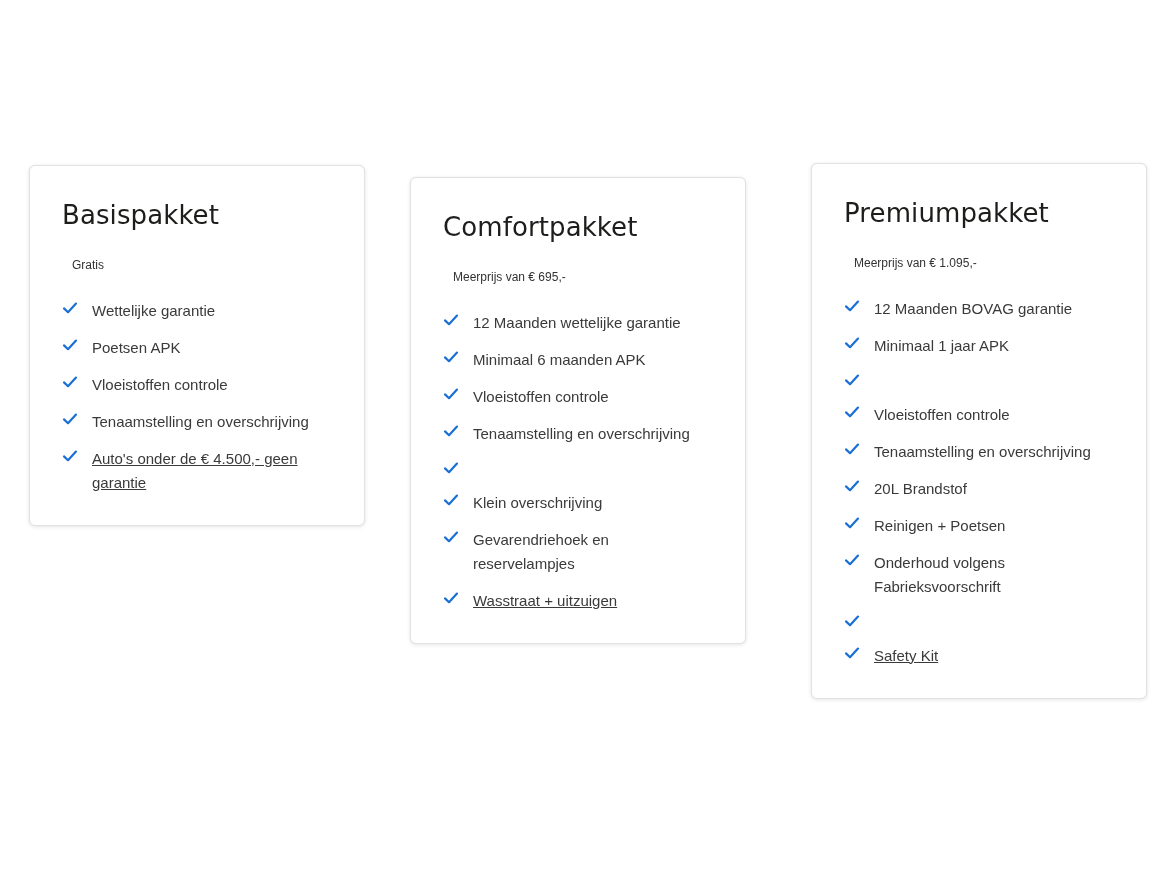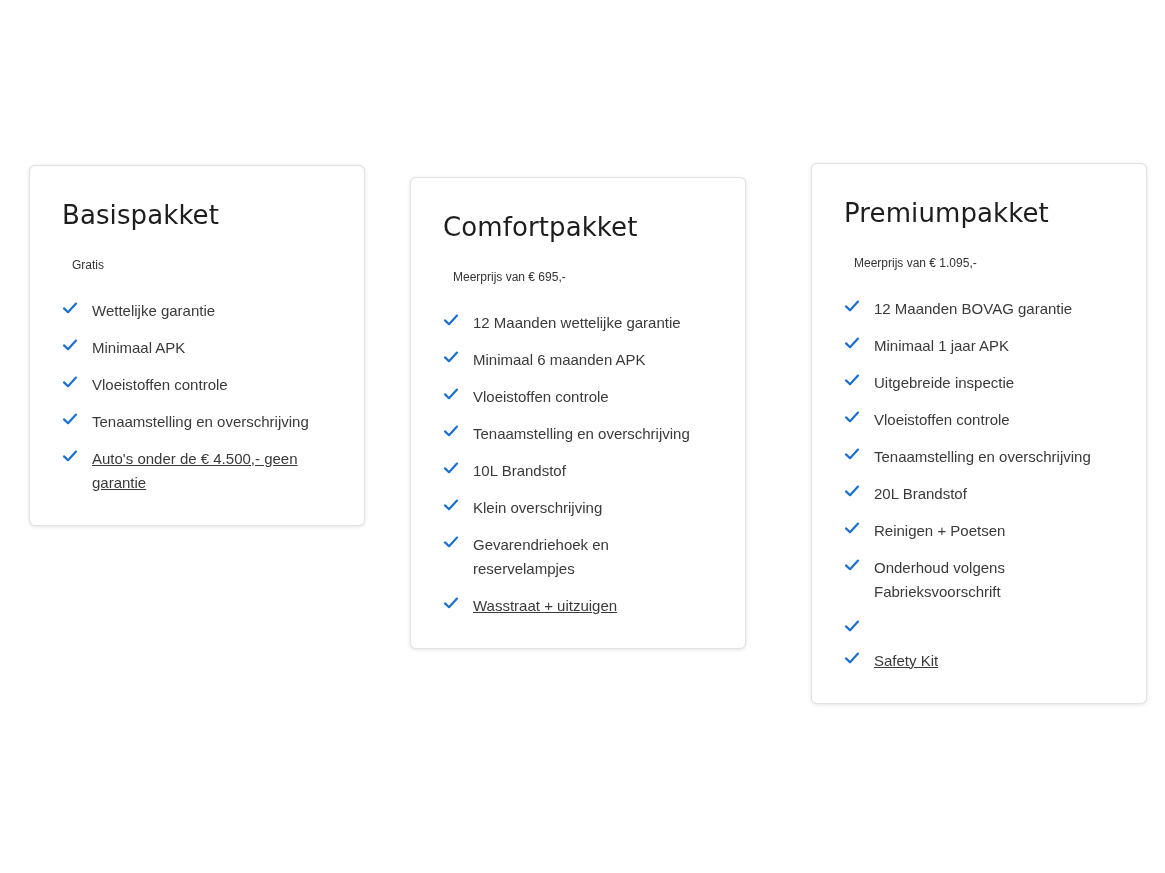--- a/index.html
+++ b/index.html
@@ -97,21 +97,21 @@
             </svg>
         </span>
         <span class="feature-text">Wettelijke garantie</span>
       </li>
       <li class="feature-item">
         <span class="check-icon">
           <svg width="16" height="16" viewBox="0 0 16 16" aria-hidden="true">
               <path d="M2 8.4 L6 12.2 L14 3.6" fill="none" stroke="#1a6fd4" stroke-width="2.2" stroke-linecap="round" stroke-linejoin="round"></path>
             </svg>
         </span>
-        <span class="feature-text">Minimaal APK</span>
+        <span class="feature-text">Poetsen APK</span>
       </li>
       <li class="feature-item">
         <span class="check-icon">
           <svg width="16" height="16" viewBox="0 0 16 16" aria-hidden="true">
               <path d="M2 8.4 L6 12.2 L14 3.6" fill="none" stroke="#1a6fd4" stroke-width="2.2" stroke-linecap="round" stroke-linejoin="round"></path>
             </svg>
         </span>
         <span class="feature-text">Vloeistoffen controle</span>
       </li>
       <li class="feature-item">
@@ -168,21 +168,20 @@
             </svg>
         </span>
         <span class="feature-text">Tenaamstelling en overschrijving</span>
       </li>
       <li class="feature-item">
         <span class="check-icon">
           <svg width="16" height="16" viewBox="0 0 16 16" aria-hidden="true">
               <path d="M2 8.4 L6 12.2 L14 3.6" fill="none" stroke="#1a6fd4" stroke-width="2.2" stroke-linecap="round" stroke-linejoin="round"></path>
             </svg>
         </span>
-        <span class="feature-text">10L Brandstof</span>
       </li>
       <li class="feature-item">
         <span class="check-icon">
           <svg width="16" height="16" viewBox="0 0 16 16" aria-hidden="true">
               <path d="M2 8.4 L6 12.2 L14 3.6" fill="none" stroke="#1a6fd4" stroke-width="2.2" stroke-linecap="round" stroke-linejoin="round"></path>
             </svg>
         </span>
         <span class="feature-text">Klein overschrijving</span>
       </li>
       <li class="feature-item">
@@ -223,21 +222,20 @@
             </svg>
         </span>
         <span class="feature-text">Minimaal 1 jaar APK</span>
       </li>
       <li class="feature-item">
         <span class="check-icon">
           <svg width="16" height="16" viewBox="0 0 16 16" aria-hidden="true">
               <path d="M2 8.4 L6 12.2 L14 3.6" fill="none" stroke="#1a6fd4" stroke-width="2.2" stroke-linecap="round" stroke-linejoin="round"></path>
             </svg>
         </span>
-        <span class="feature-text">Uitgebreide inspectie</span>
       </li>
       <li class="feature-item">
         <span class="check-icon">
           <svg width="16" height="16" viewBox="0 0 16 16" aria-hidden="true">
               <path d="M2 8.4 L6 12.2 L14 3.6" fill="none" stroke="#1a6fd4" stroke-width="2.2" stroke-linecap="round" stroke-linejoin="round"></path>
             </svg>
         </span>
         <span class="feature-text">Vloeistoffen controle</span>
       </li>
       <li class="feature-item">

